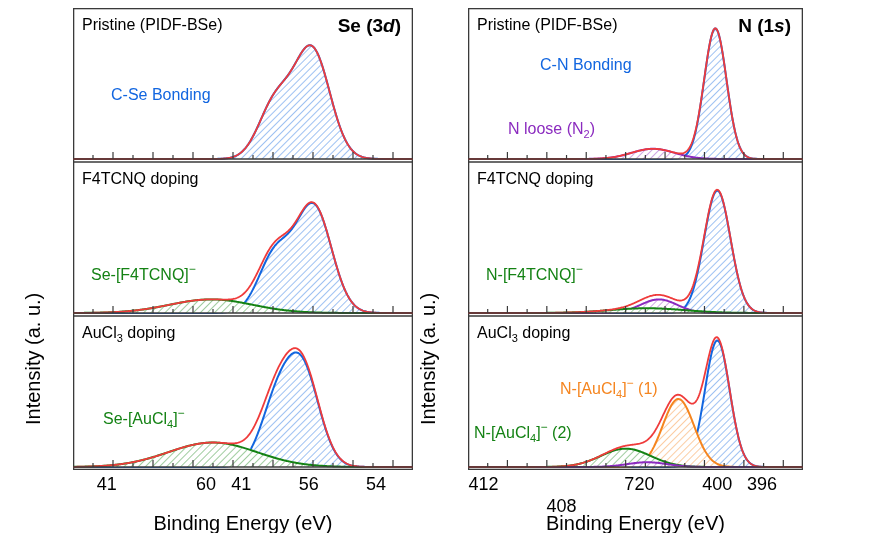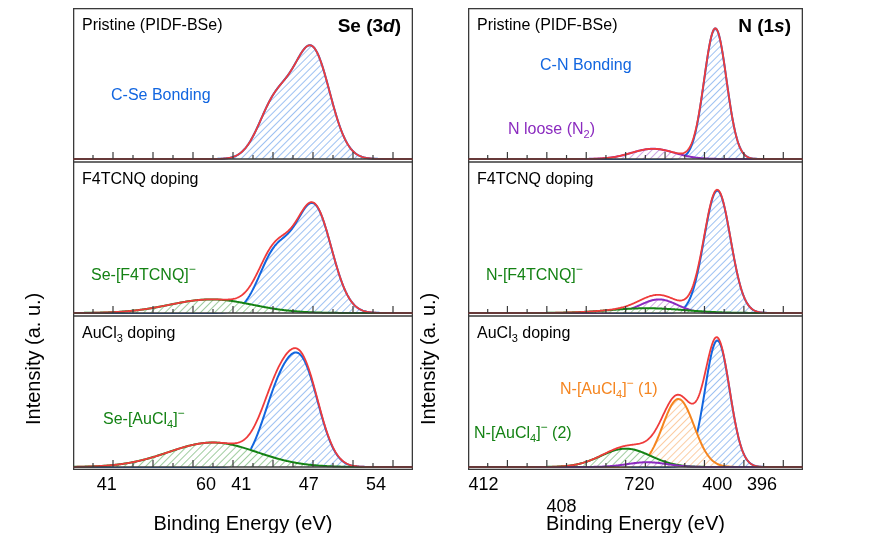--- a/index.html
+++ b/index.html
@@ -142,21 +142,21 @@
           <line x1="340" y1="459" x2="340" y2="455" stroke="#3a3a3a" stroke-width="1.2"></line>
           <text x="9" y="330" class="panel-title"><tspan>AuCl</tspan><tspan dy="4" class="sub">3</tspan><tspan dy="-4"> doping</tspan></text>
           <text x="30" y="416" class="ann" fill="#148214"><tspan>Se-[AuCl</tspan><tspan dy="4" class="sub">4</tspan><tspan dy="-4">]</tspan><tspan dy="-7" class="sup">−</tspan></text>
         </g>
       </svg>
   </div>
   <div id="ticks-left">
       <div class="tick-num" style="left: 106.663px; top: 474px;">41</div>
       <div class="tick-num" style="left: 173.99px; top: 474px; margin-left: 32px;">60</div>
       <div class="tick-num" style="left: 241.317px; top: 474px;">41</div>
-      <div class="tick-num" style="left: 308.644px; top: 474px;">47</div>
+      <div class="tick-num" style="left: 308.644px; top: 474px;">56</div>
       <div class="tick-num" style="left: 375.97px; top: 474px;">54</div>
     </div>
   <div class="xlabel" style="left:73px;top:500px;width:340px;">Binding Energy (eV)</div>
 
   <div class="ylabel" style="left:417px;top:425px;">Intensity (a. u.)</div>
   <div class="plotgroup" style="left:468px;top:8px;">
     <svg id="svg-right" width="335" height="462">
         <defs>
           <pattern id="hatch-blue" width="5" height="5" patternTransform="rotate(45)" patternUnits="userSpaceOnUse">
             <rect width="5" height="5" fill="#ffffff"></rect>

